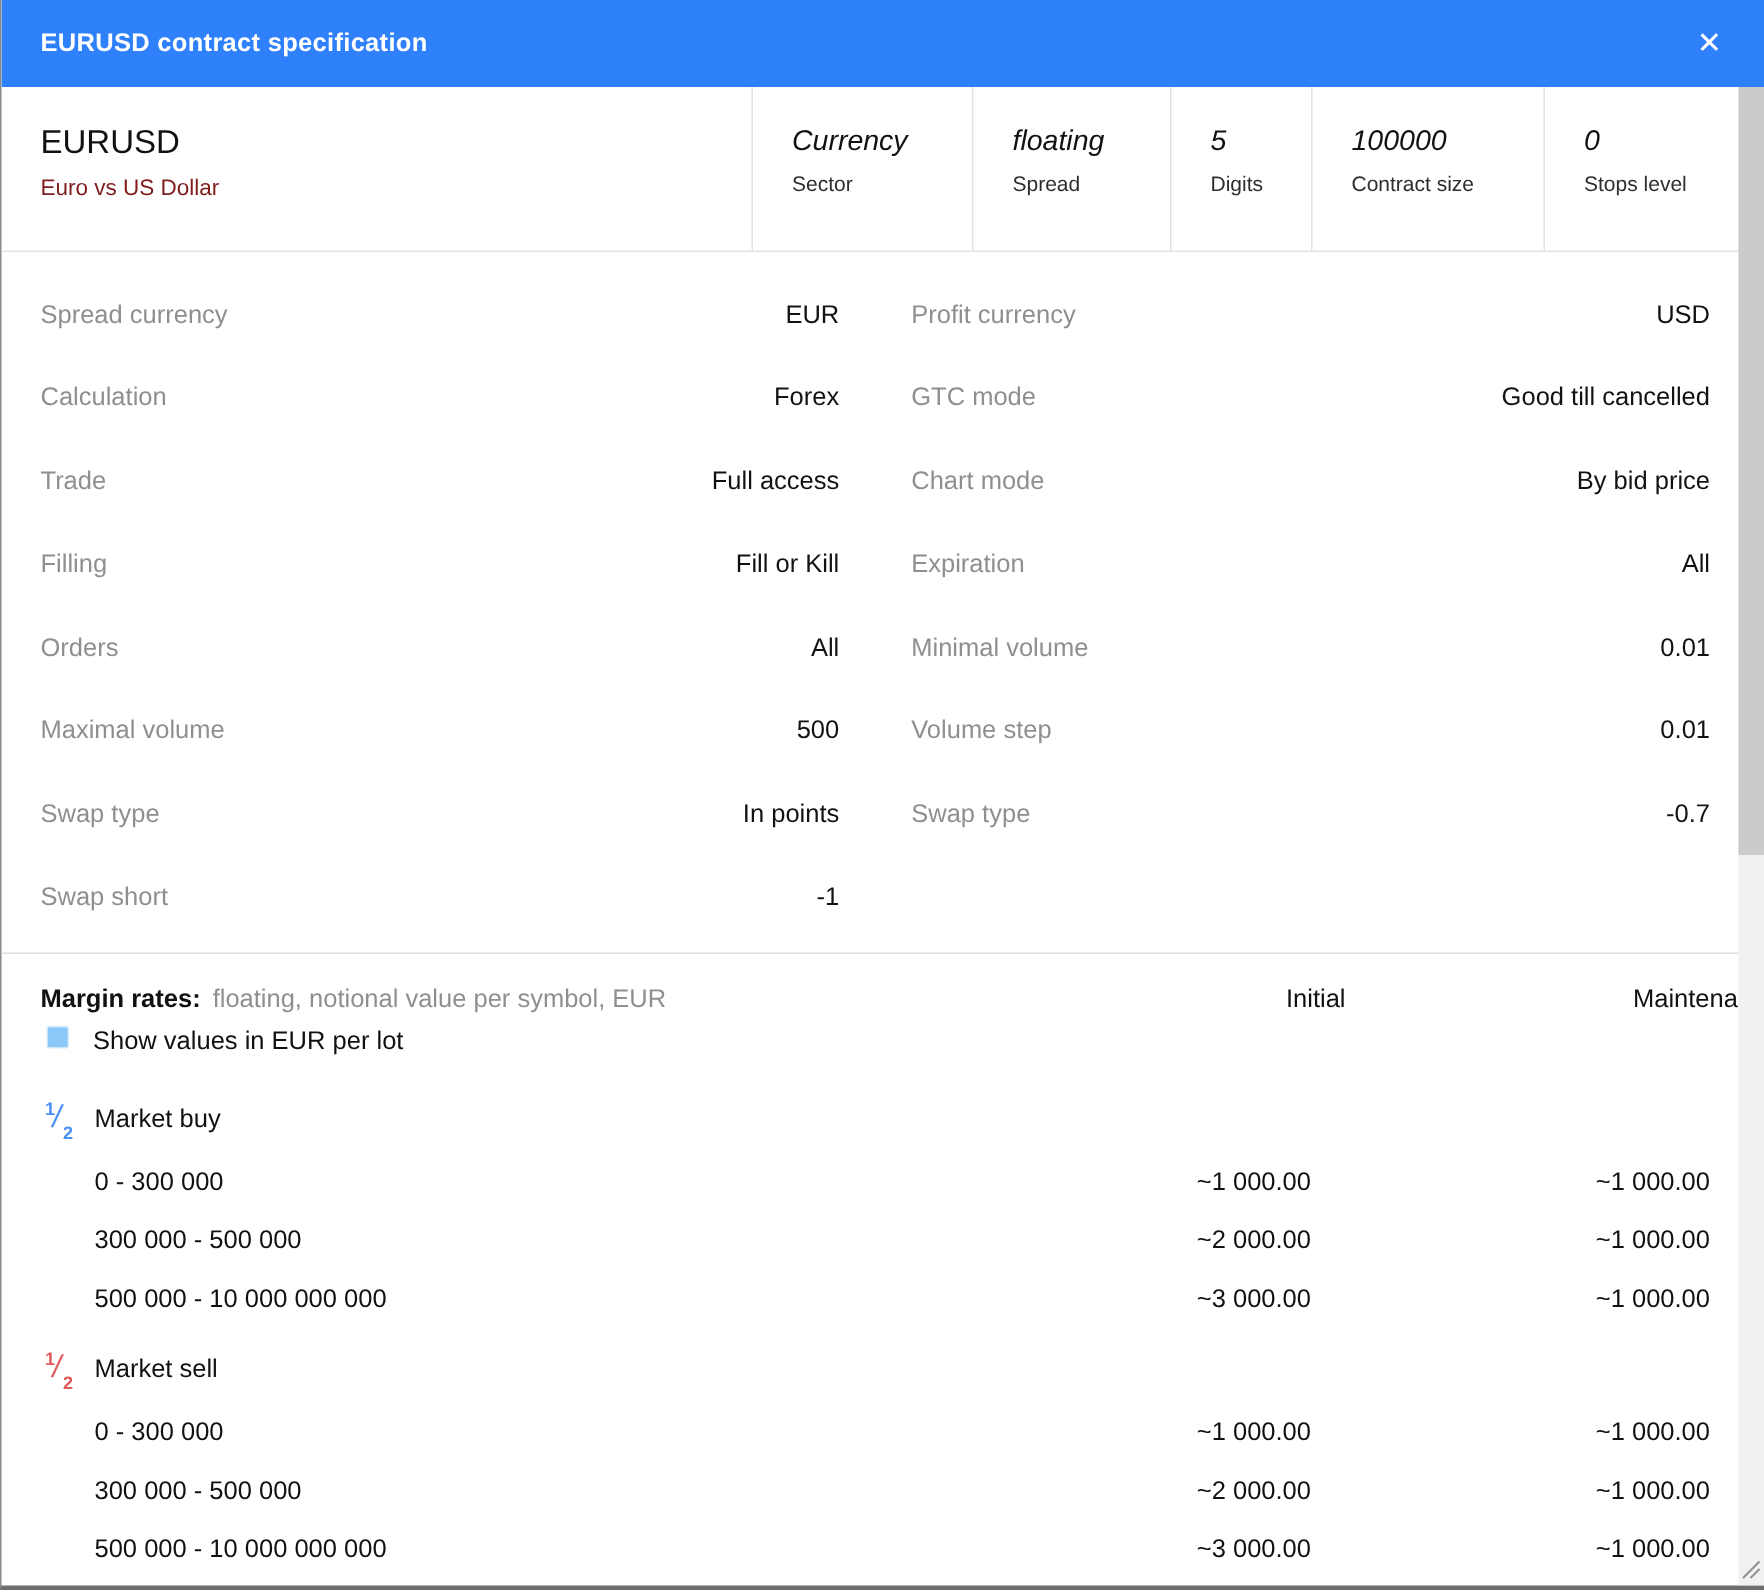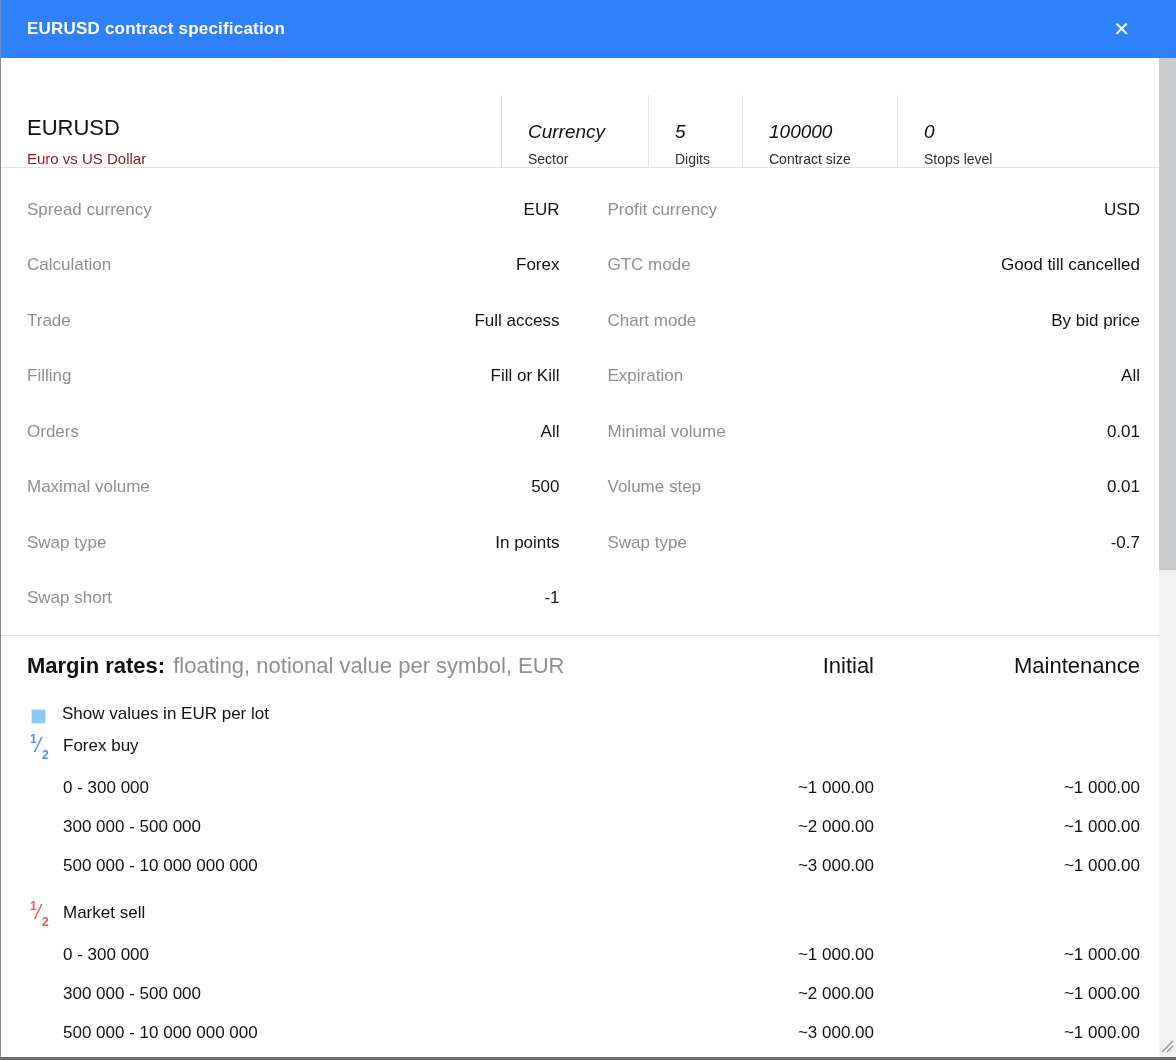--- a/index.html
+++ b/index.html
@@ -5,49 +5,49 @@
   * { box-sizing: border-box; margin: 0; padding: 0; }
   html,body { width:1176px; height:1060px; }
   body {
     font-family: "Liberation Sans", "DejaVu Sans", sans-serif;
     background:#ffffff; color:#111; overflow:hidden; position:relative;
     border-left:1px solid #8a8a8a; border-bottom:3px solid #6e6e6e;
   }
   
   .titlebar{
     height:58px; background:var(--titlebar_blue,#2e81fb);
-    display:flex; align-items:center; padding:0 40px 0 26px;
+    display:flex; align-items:center; padding:0 22px 0 26px;
   }
   .titlebar .title{ color:#fff; font-size:17px; font-weight:600; letter-spacing:.2px; }
   .titlebar .close{ margin-left:auto; color:#fff; font-size:20px; line-height:1; cursor:pointer; padding:4px 6px; }
   
-  .summary{ height:110px; display:flex; width:1159px; border-bottom:1px solid #e3e3e3;align-items:flex-end; }
+  .summary{ height:110px; display:flex; width:1159px; border-bottom:1px solid #e3e3e3; }
   .summary .cell{ border-left:1px solid #e3e3e3; padding:24px 0 0 26px; }
   .summary .cell:first-child{ border-left:none; width:500px; }
   .summary .c1{width:147px}.summary .c2{width:132px}.summary .c3{width:94px}
   .summary .c4{width:155px}.summary .c5{flex:1}
   .summary .sym{ font-size:22px; color:#111; }
   .summary .desc{ font-size:15px; color:#7f1d1d; margin-top:9px; }
   .summary .val{ font-size:19px; color:#111; margin-top:2px;font-style:italic;}
   .summary .lab{ font-size:14px; color:#2e2e2e; margin-top:8px; }
   
   .spec{ padding:14px 20px 9px 26px; display:flex; gap:48px; width:1159px; }
   .spec .col{ flex:1; }
   .srow{ height:55.5px; display:flex; align-items:center; justify-content:space-between; font-size:17px; }
   .srow .lbl{ color:#8f8f8f; }
   .srow .val{ color:#121212; }
   .divider{ border-top:1px solid #e0e0e0; width:100%; }
   
   .mrates{ padding:12px 20px 0 26px; width:1159px; }
   .mr-grid{ display:grid; grid-template-columns:581px 266px 266px; align-items:center; }
-  .mr-head{ height:36px; font-size:22px; }
+  .mr-head{ height:36px; font-size:17px;gap:23px; }
   .mr-head .lead b{ font-weight:600; color:#111; }
   .mr-head .lead .detail{ color:#8f8f8f; margin-left:8px; font-weight:400; }
   .mr-head .colh{ text-align:right; color:#111; }
-  .mr-check{ height:40px; display:flex; align-items:flex-end; }
+  .mr-check{ height:40px; display:flex; align-items:flex-start; }
   .checkbox{
     width:15px; height:15px; margin-left:4px; border-radius:2px;
     background:var(--checkbox_blue,#8bc7f7); border:1px solid #cfe8fb; cursor:pointer;
   }
   .mr-check .cklabel{ margin-left:16px; font-size:17px; color:#111; }
   .mr-group{ height:44px; display:flex; align-items:center; font-size:17px; color:#111; }
   .mr-group.sell{ margin-top:6px; }
   .frac{ position:relative; width:26px; height:26px; flex:0 0 26px; font-weight:600; }
   .frac .num{ position:absolute; left:3px; top:-1px; font-size:12px; }
   .frac .sl{ position:absolute; left:8px; top:0; font-size:21px; line-height:24px; font-style:italic; font-weight:400; }
@@ -75,20 +75,24 @@
 
   <div class="summary">
     <div class="cell">
       <div class="sym">EURUSD</div>
       <div class="desc">Euro vs US Dollar</div>
     </div>
     <div class="cell c1">
       <div class="val">Currency</div>
       <div class="lab">Sector</div>
     </div>
+    <div class="cell c2">
+      <div class="val">floating</div>
+      <div class="lab">Spread</div>
+    </div>
     <div class="cell c3">
       <div class="val">5</div>
       <div class="lab">Digits</div>
     </div>
     <div class="cell c4">
       <div class="val">100000</div>
       <div class="lab">Contract size</div>
     </div>
     <div class="cell c5">
       <div class="val">0</div>
@@ -178,21 +182,21 @@
       <span class="checkbox"></span>
       <span class="cklabel">Show values in EUR per lot</span>
     </div>
 
     <div class="mr-group">
       <span class="frac buy">
         <span class="num">1</span>
           <span class="sl">/</span>
           <span class="den">2</span>
       </span>
-      <span class="gname">Forex buy</span>
+      <span class="gname">Market buy</span>
     </div>
     <div class="mr-grid mr-tier">
       <div class="range">0 - 300 000</div>
       <div class="num-i">~1 000.00</div>
       <div class="num-m">~1 000.00</div>
     </div>
     <div class="mr-grid mr-tier">
       <div class="range">300 000 - 500 000</div>
       <div class="num-i">~2 000.00</div>
       <div class="num-m">~1 000.00</div>

